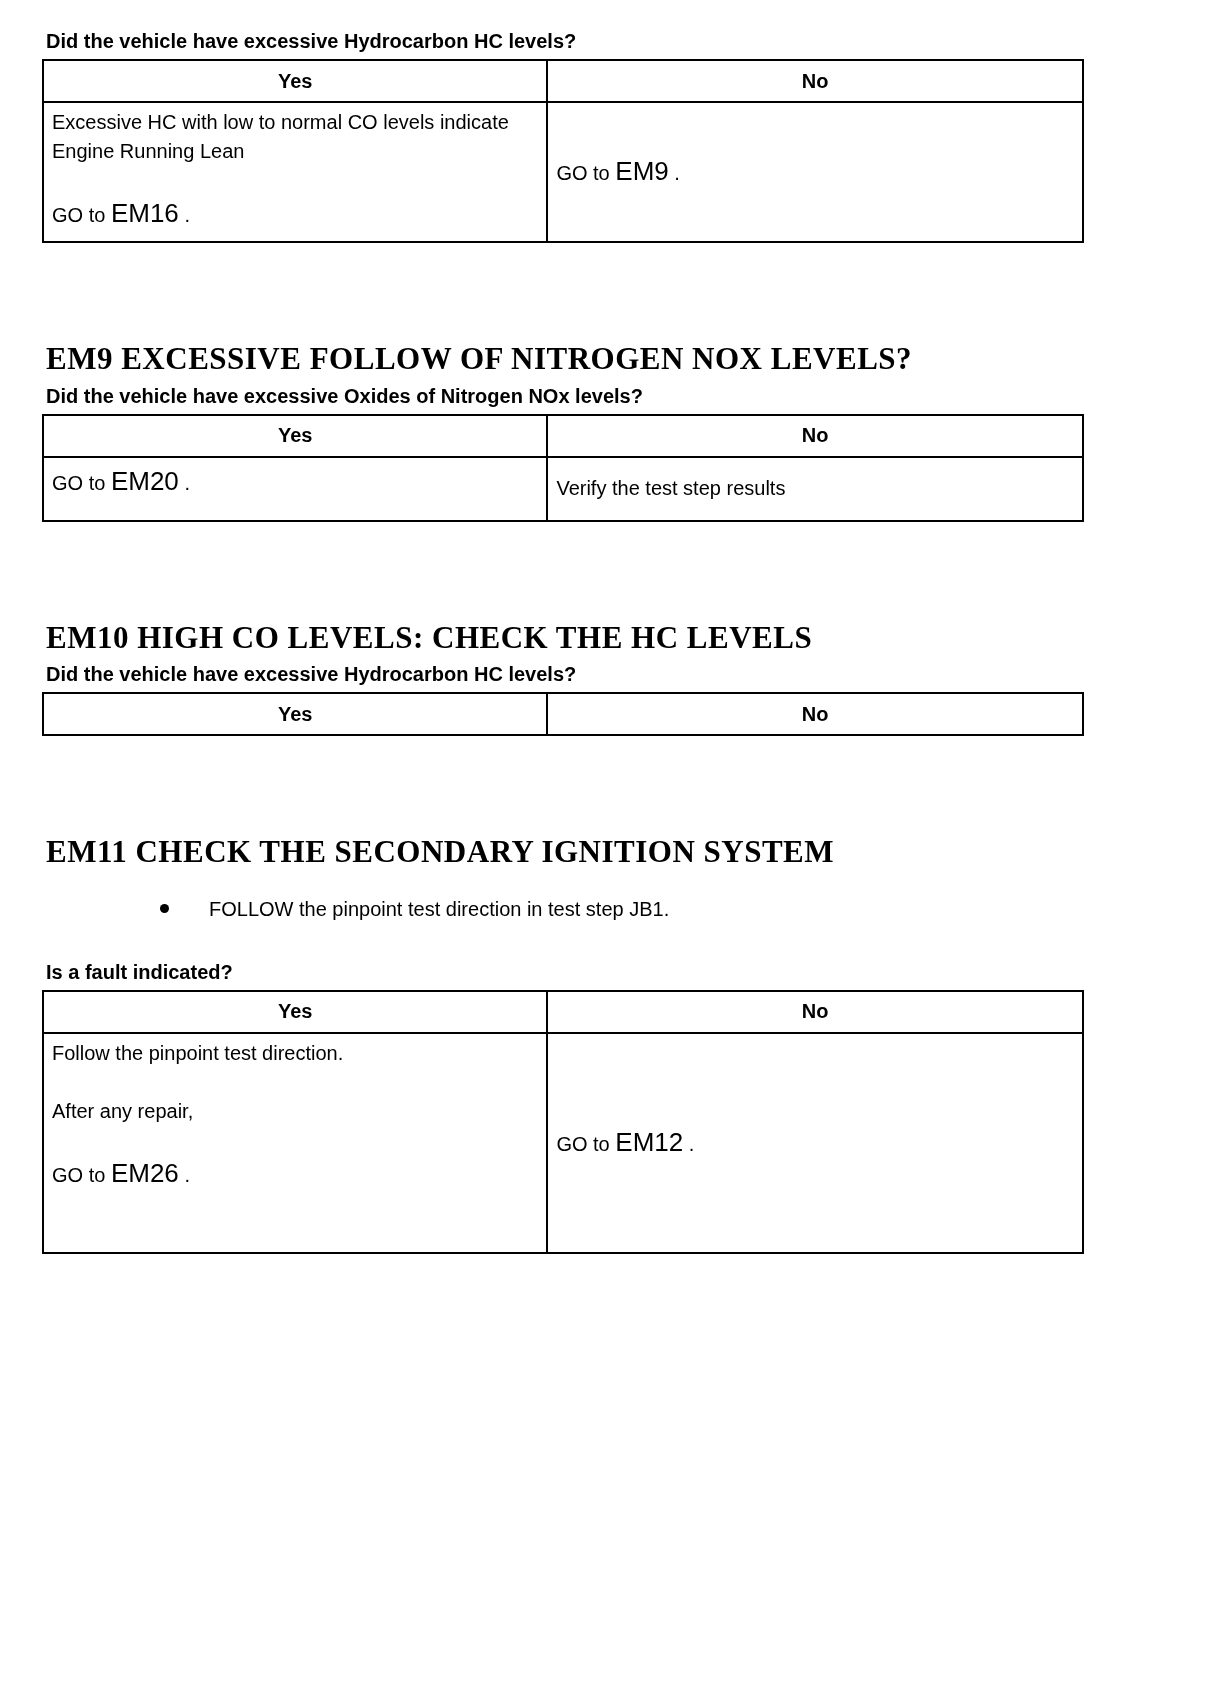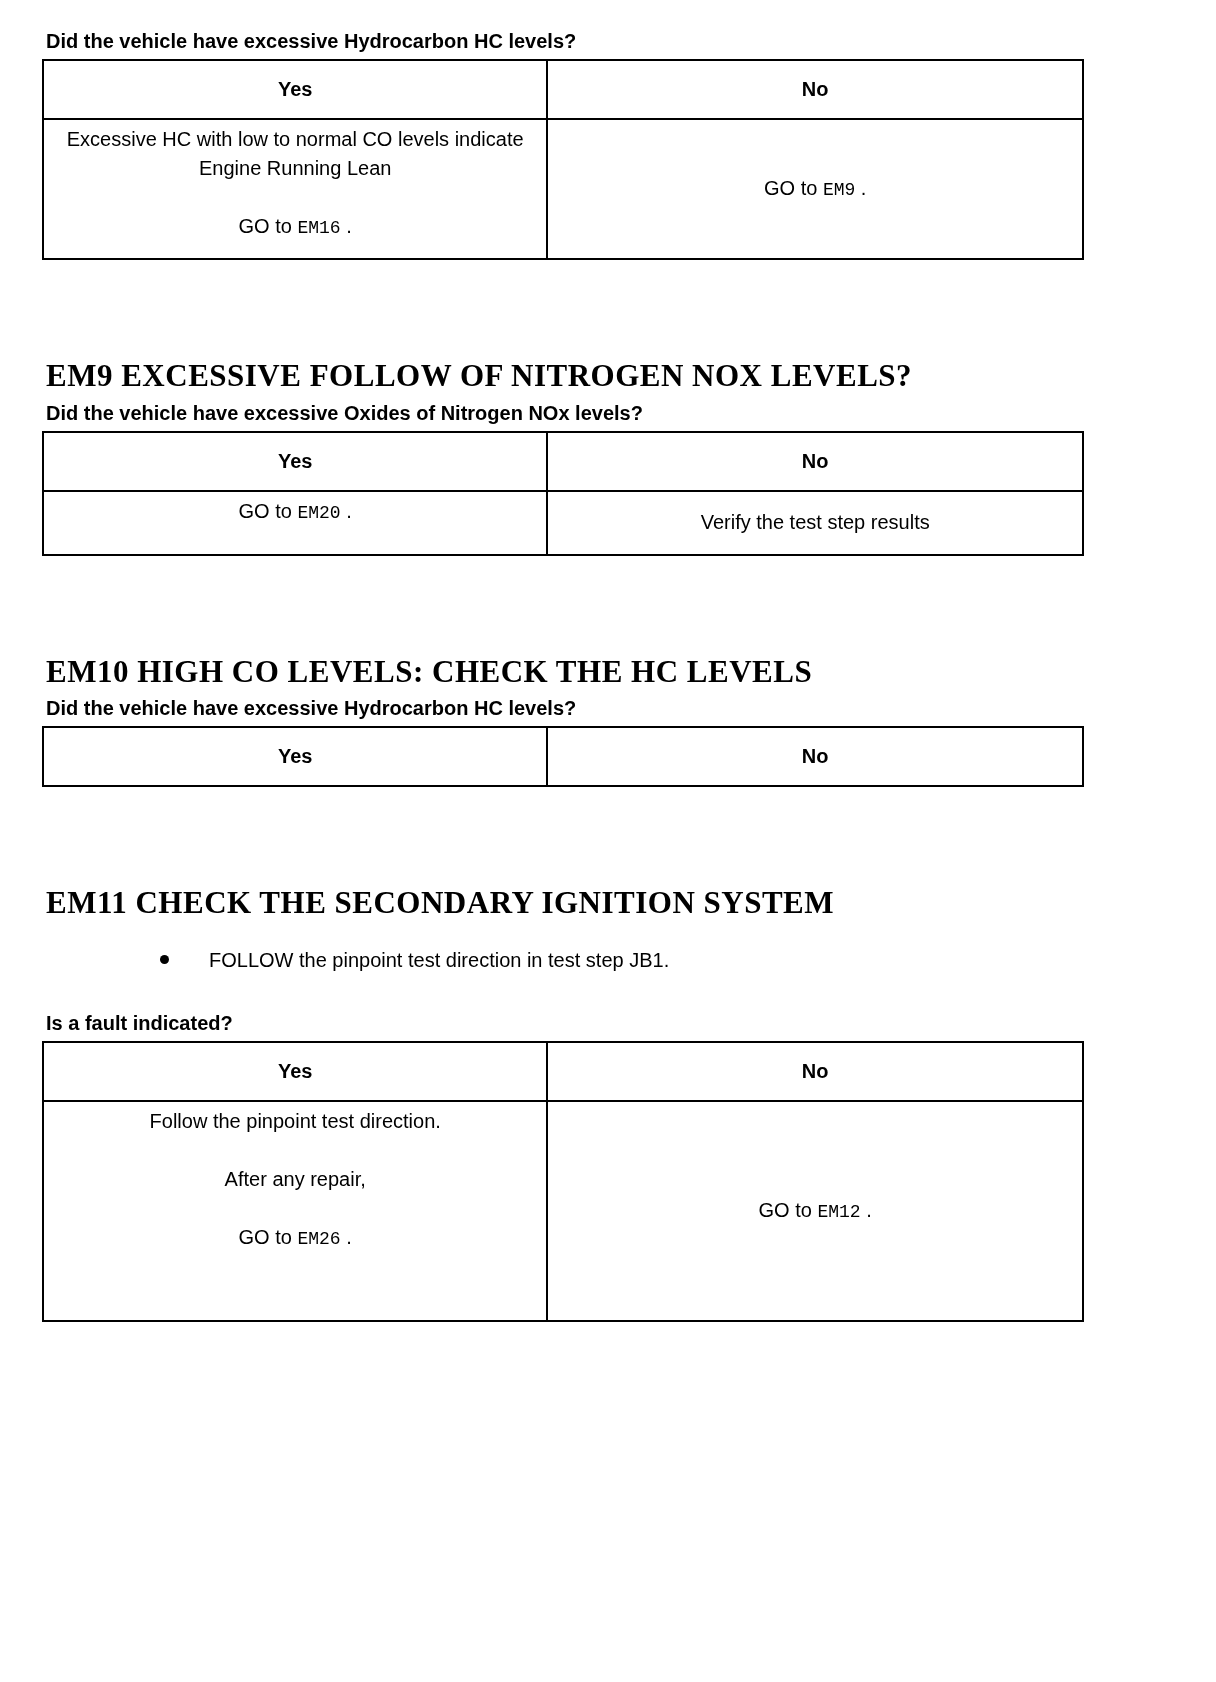--- a/index.html
+++ b/index.html
@@ -56,34 +56,34 @@
   }
   .decision-table th,
   .decision-table td {
     border: 2px solid #000;
     font-size: 20px;
     padding: 5px 8px;
   }
   .decision-table th {
     font-weight: bold;
     text-align: center;
-    height: 59px;
+    height: 42px;
   }
-  .decision-table td { vertical-align: top; text-align: center; }
+  .decision-table td { vertical-align: top; }
   .decision-table td.no-cell { vertical-align: middle; }
   .col-yes { width: 48.5%; }
   .col-no  { width: 51.5%; }
 
   .cell-text {
     white-space: pre-line;
     line-height: 1.45;
   }
   .em-ref {
-    font-family: Liberation Mono, monospace;
-    font-size: 18px;
+    font-family: Liberation Sans, sans-serif;
+    font-size: 26px;
   }
 </style>
 </head>
 <body>
 
 <div class="page">
 
   <div class="section">
     <div class="question">Did the vehicle have excessive Hydrocarbon HC levels?</div>
     <table class="decision-table">

